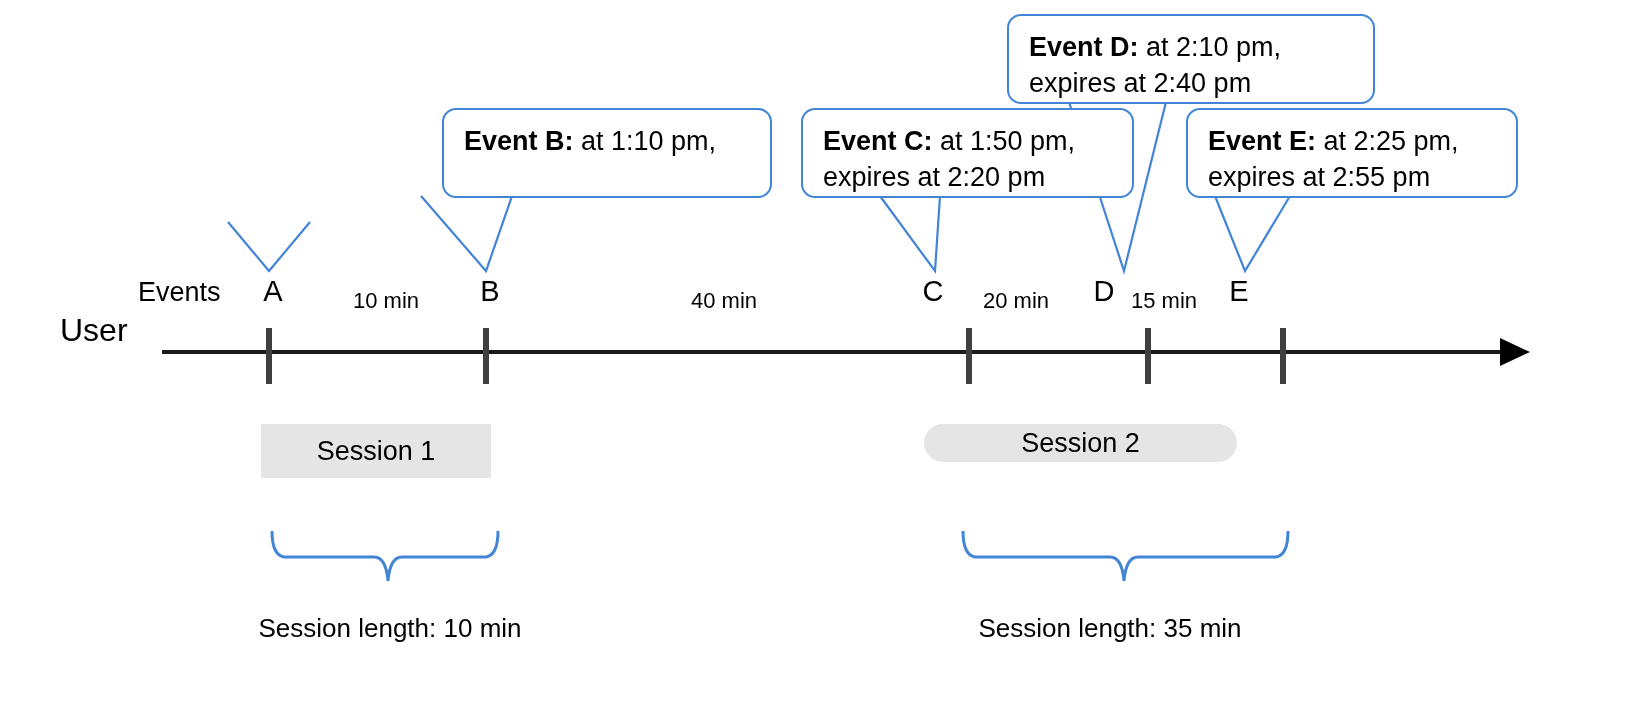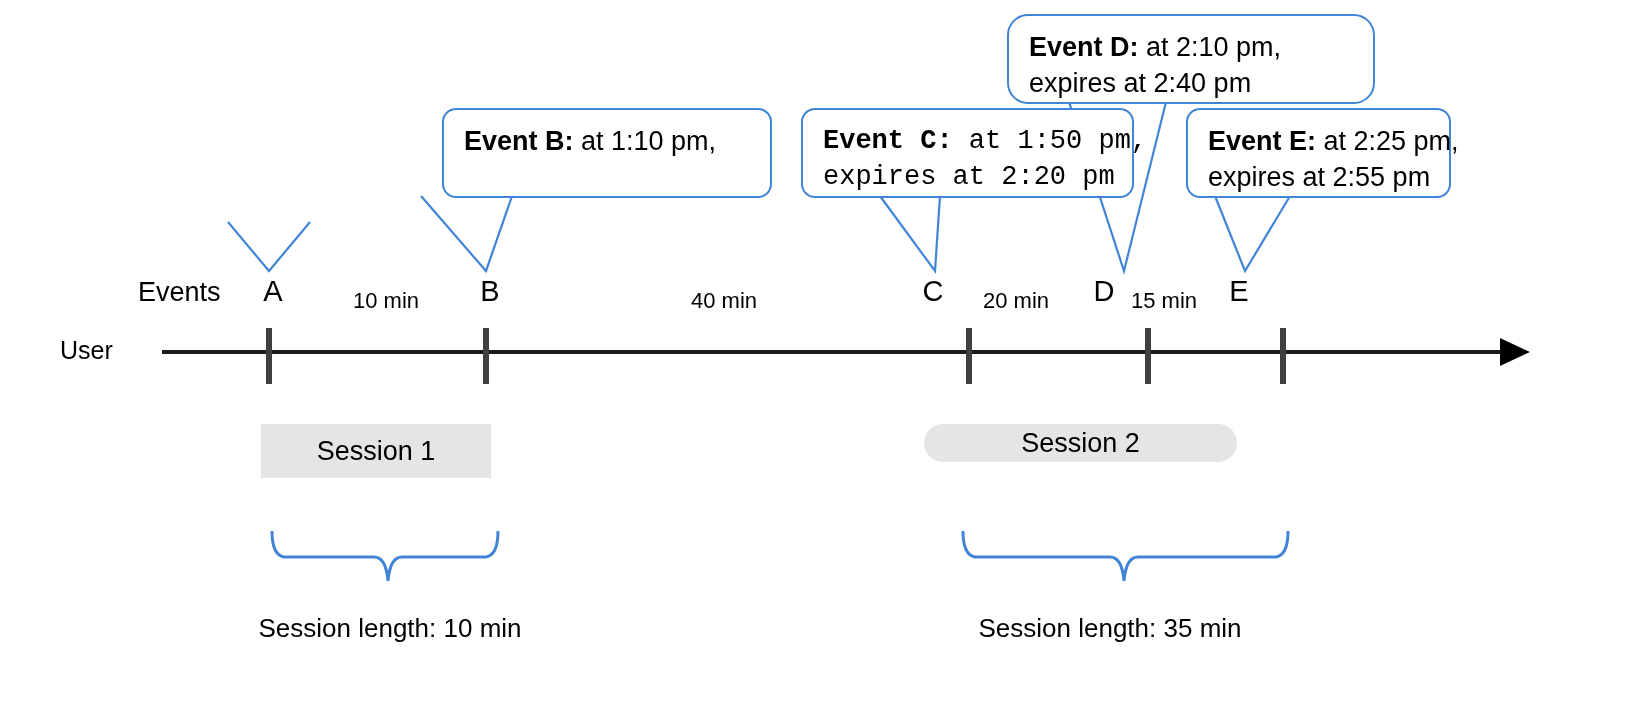--- a/index.html
+++ b/index.html
@@ -36,33 +36,33 @@
     font-size: 27px;
     line-height: 1.32;
     color: #000000;
     white-space: nowrap;
   }
   .callout b {
     font-weight: bold;
   }
   .callout-a { left: 20px;   top: 108px; width: 360px; height: 116px; z-index: 4; }
   .callout-b { left: 394px;  top: 108px; width: 330px; height: 90px;  z-index: 5; margin-left: 48px; }
-  .callout-c { left: 801px;  top: 108px; width: 333px; height: 90px;  z-index: 5; font-family: Liberation Mono, monospace; }
-  .callout-d { left: 1007px; top: 14px;  width: 368px; height: 90px;  z-index: 9; border-radius: 21px; }
-  .callout-e { left: 1186px; top: 108px; width: 265px; height: 90px;  z-index: 7; }
+  .callout-c { left: 801px;  top: 108px; width: 333px; height: 90px;  z-index: 5; }
+  .callout-d { left: 1007px; top: 14px;  width: 368px; height: 90px;  z-index: 9; }
+  .callout-e { left: 1186px; top: 108px; width: 332px; height: 90px;  z-index: 7; }
 
   .axis-label {
     position: absolute;
     color: #000000;
     white-space: nowrap;
   }
   .label-user {
     left: 60px;
-    top: 336px;
-    font-size: 25px;
+    top: 312px;
+    font-size: 32px;
   }
   .label-events {
     left: 138px;
     top: 277px;
     font-size: 27px;
   }
   .marker-letter {
     position: absolute;
     font-size: 29px;
     top: 275px;

